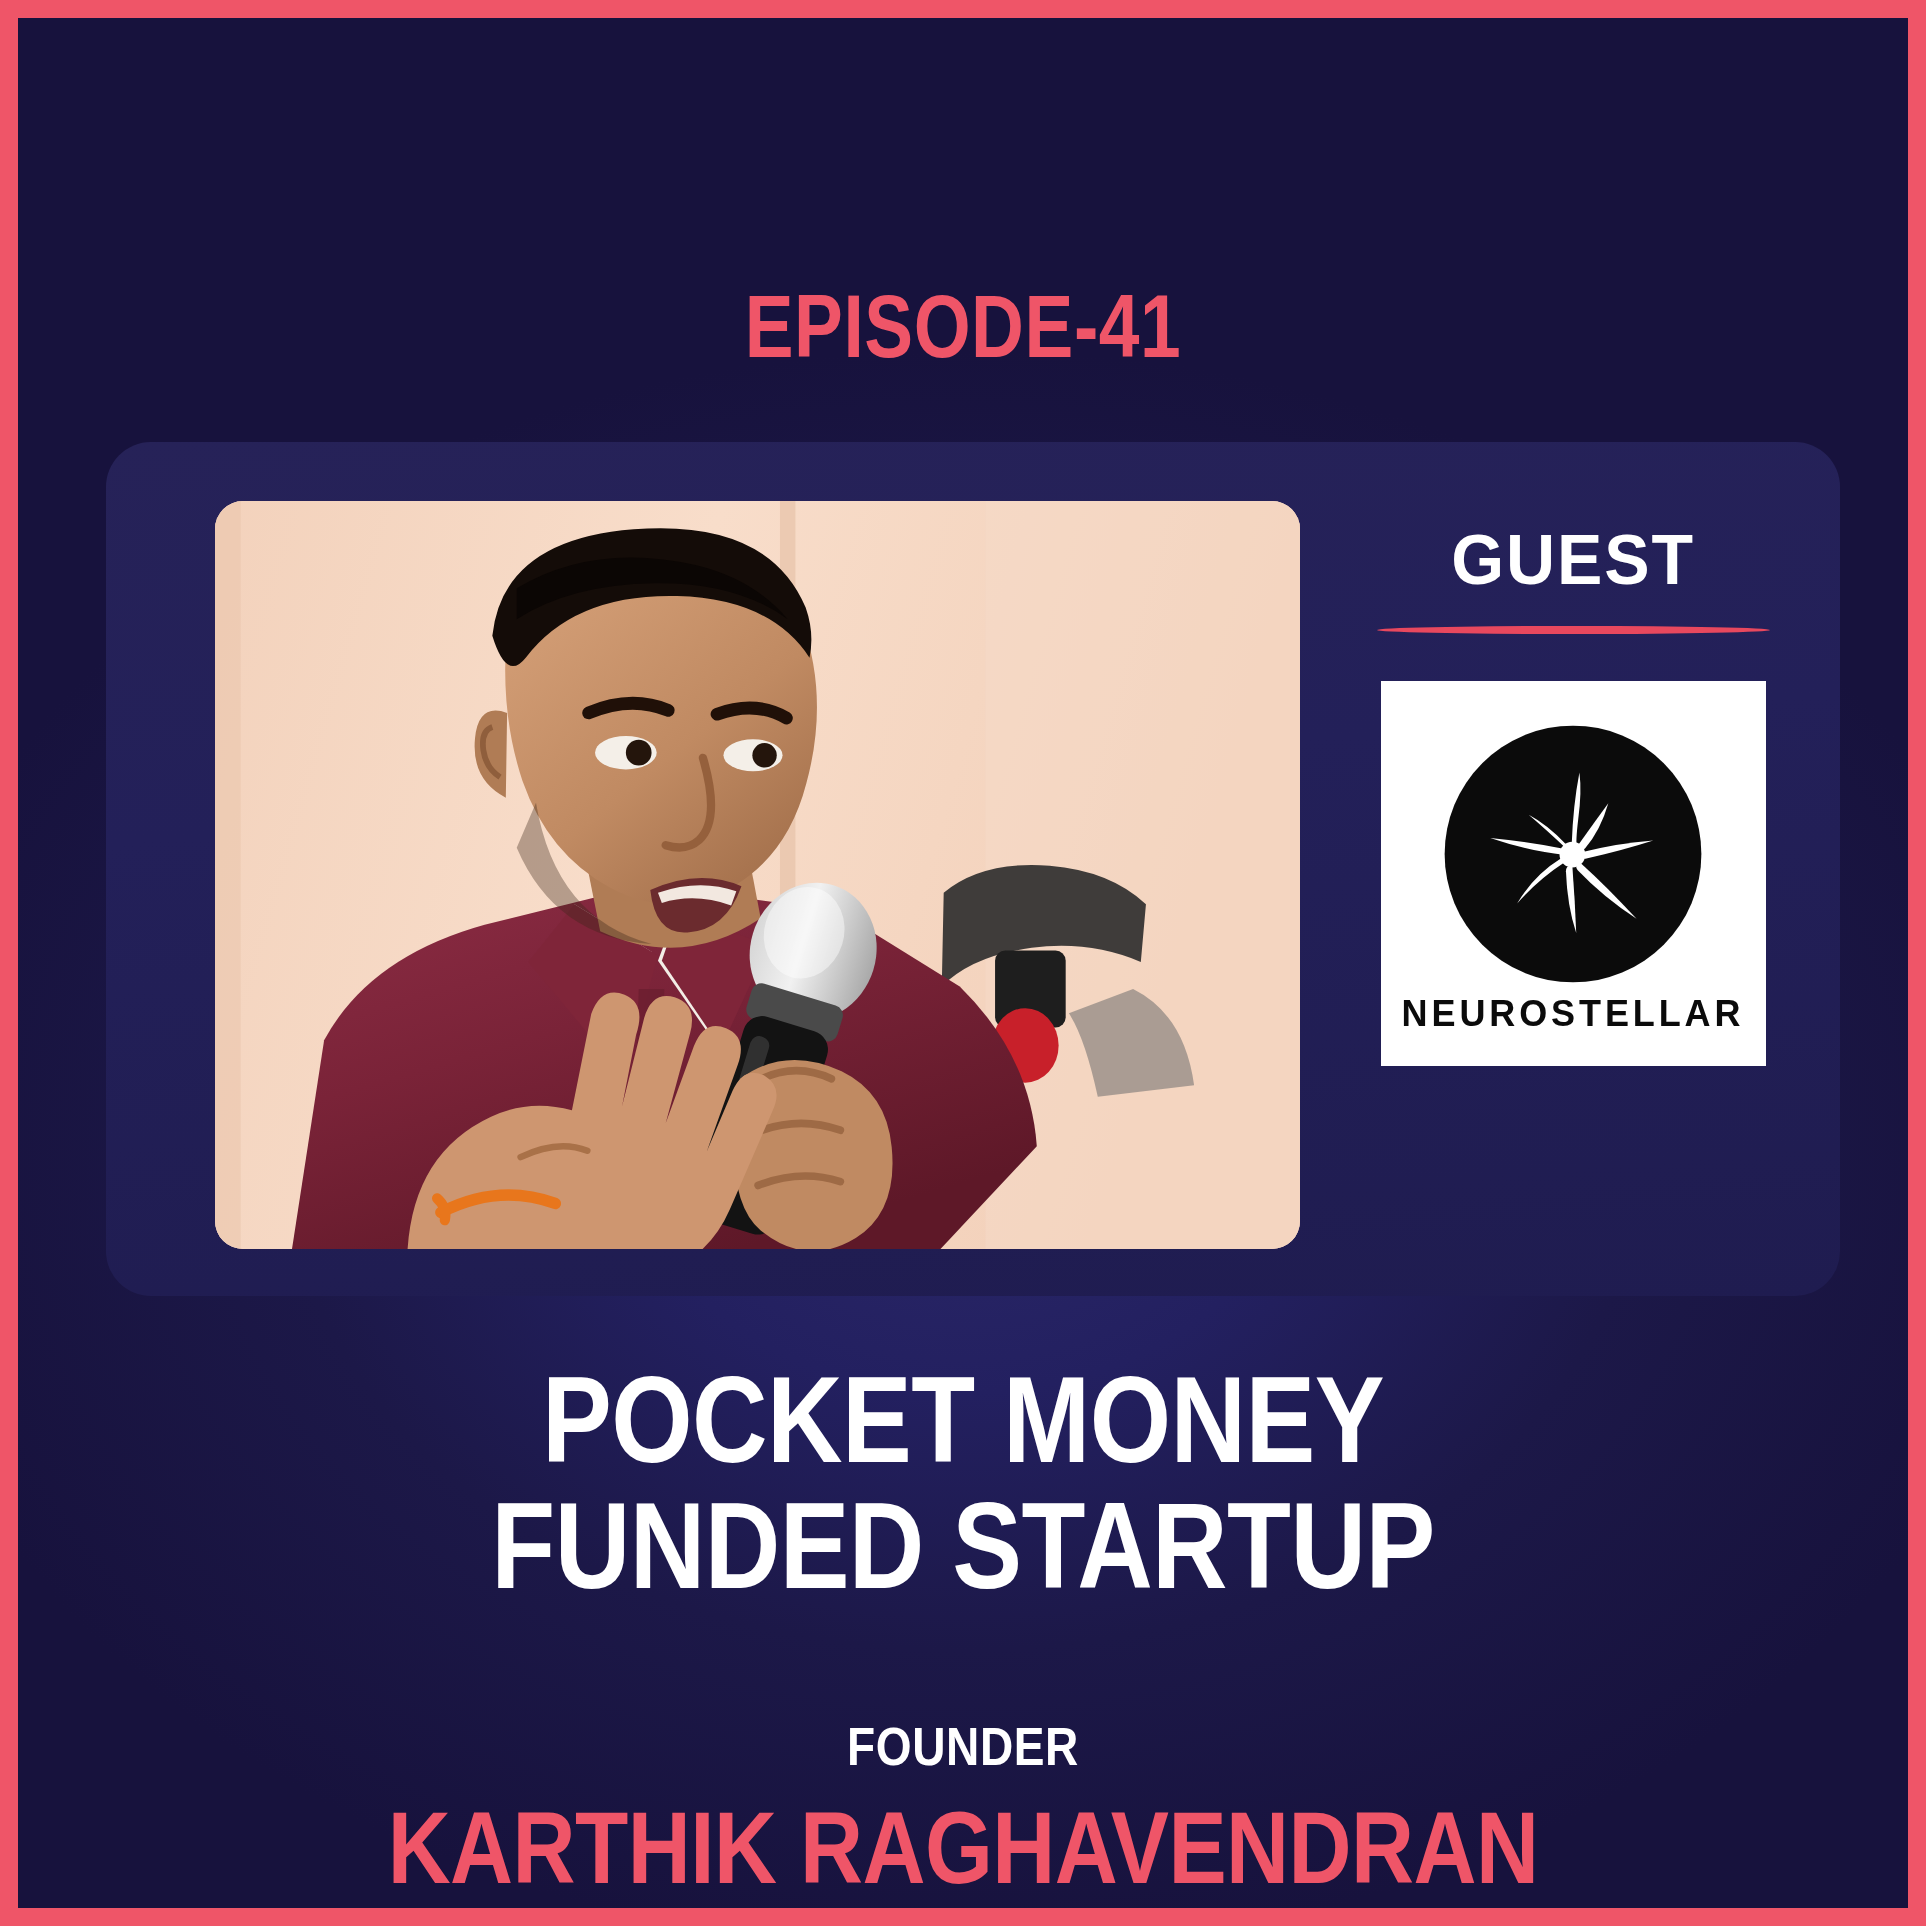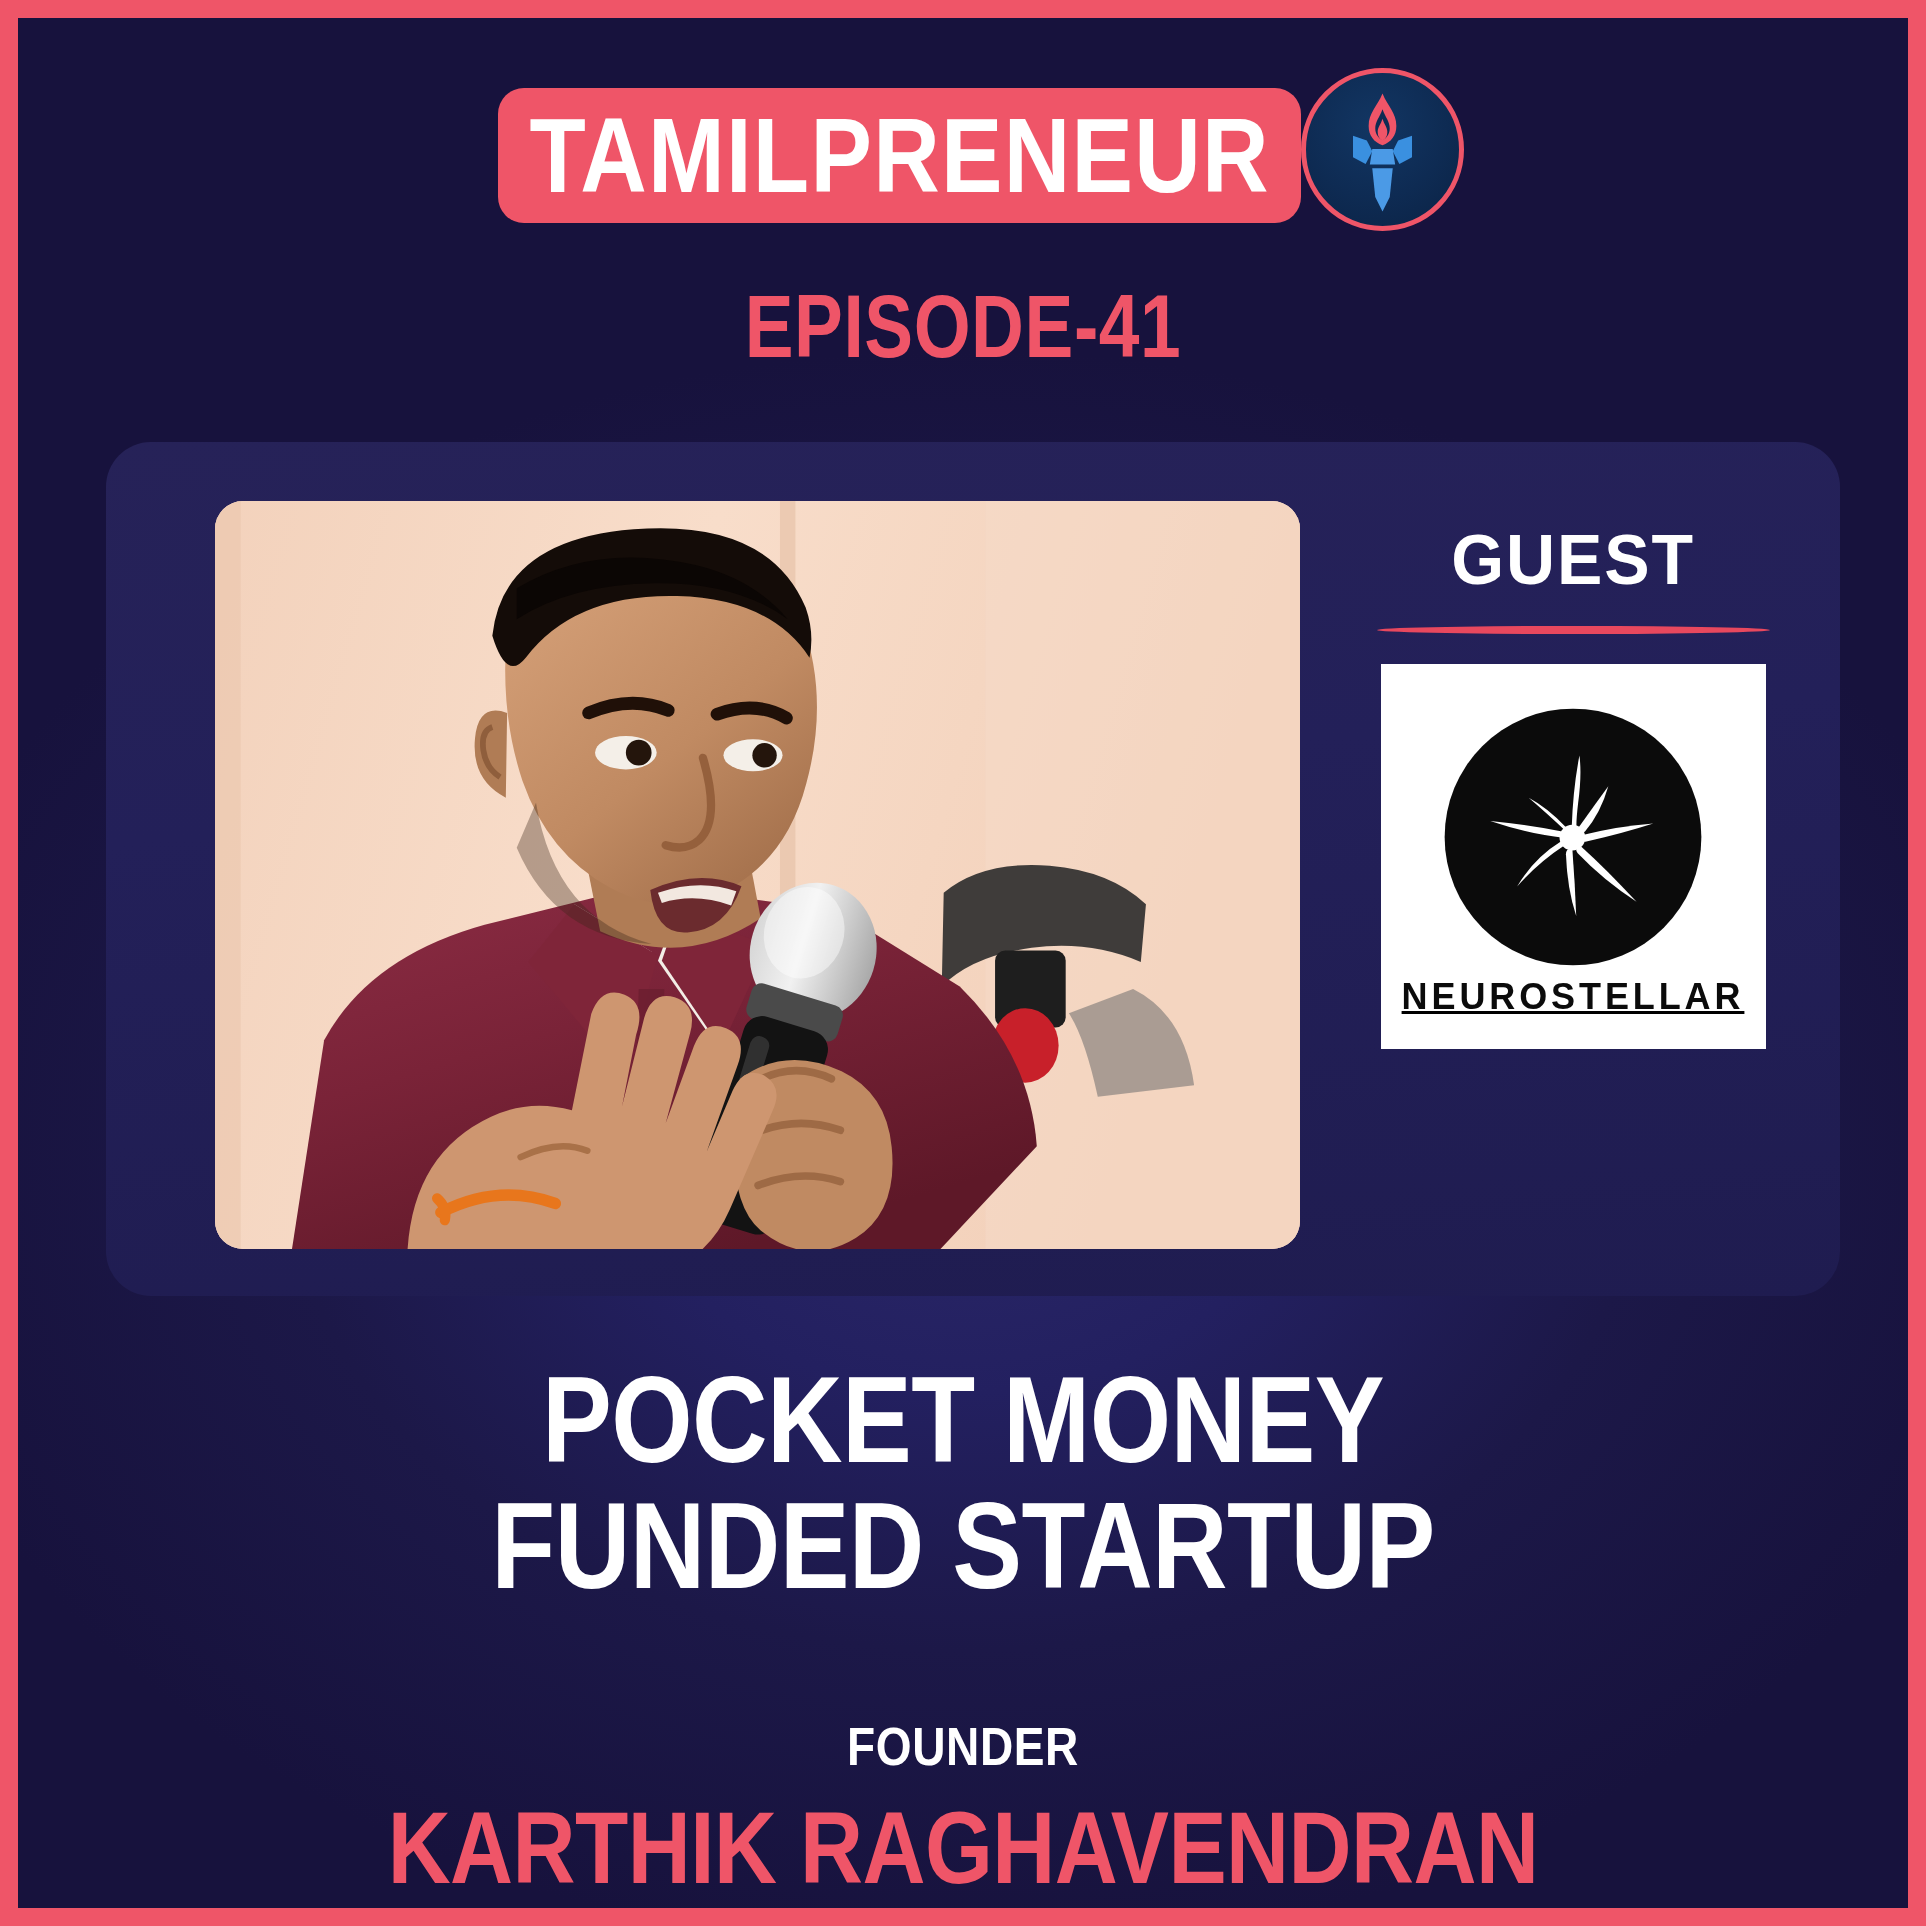--- a/index.html
+++ b/index.html
@@ -113,25 +113,25 @@
     line-height:1;
     transform:scaleY(1.04);
   }
   #guest-divider {
     margin:33px auto 0 auto;
     width:393px; height:8.3px;
     background:#E8485E;
     border-radius:50%;
   }
   #guest-logo-box {
-    margin:30px auto 0 auto;
+    margin:47px auto 0 auto;
     width:385px; height:385px;
     background:#FFFFFF;
     display:flex; flex-direction:column;
-    align-items:center; justify-content:center;text-decoration:underline;
+    align-items:center; justify-content:center;
   }
   #guest-logo-box svg { display:block; width:276px; height:276px; }
   #guest-logo-name {
     margin-top:3.9px;
     color:#0B0B0B;
     font-size:36px;
     font-weight:600;
     letter-spacing:3.9px;
     line-height:1;
   }
@@ -177,46 +177,20 @@
     transform:scaleX(0.97) scaleY(1.13);
     transform-origin:center top;
   }
 </style>
 </head>
 <body>
 
 <div id="poster">
   <div id="canvas">
 
-    <div id="brand-row">
-
-      <div id="brand-badge">
-        <span class="brand-text">TAMILPRENEUR</span>
-      </div>
-
-      <div id="brand-logo">
-        <svg viewBox="0 0 254 254" xmlns="http://www.w3.org/2000/svg">
-
-          <path d="M127 34 C118 56 104 66 104 88 C104 104 113 115 127 120
-                   C141 115 150 104 150 88 C150 66 136 56 127 34 Z" fill="#EF5568"></path>
-          <path d="M127 60 C122 74 115 80 115 92 C115 101 120 108 127 111
-                   C134 108 139 101 139 92 C139 80 132 74 127 60 Z" fill="#0E2B53"></path>
-          <path d="M127 76 C124 86 119 90 119 98 C119 105 122 110 127 112
-                   C132 110 135 105 135 98 C135 90 130 86 127 76 Z" fill="#EF5568"></path>
-
-          <path d="M101 112 L78 104 L78 140 L99 151 L110 130 Z" fill="#3A90E0"></path>
-          <path d="M153 112 L176 104 L176 140 L155 151 L144 130 Z" fill="#3A90E0"></path>
-
-          <path d="M110 126 L144 126 L148 152 L106 152 Z" fill="#4B9AE6"></path>
-
-          <path d="M110 158 L144 158 L139 206 L127 230 L115 206 Z" fill="#4B9AE6"></path>
-        </svg>
-      </div>
-
-    </div>
 
     <div id="episode">EPISODE-41</div>
 
     <div id="card">
 
       <div id="photo">
         <svg viewBox="0 0 1690 1165" xmlns="http://www.w3.org/2000/svg" preserveAspectRatio="xMidYMid slice">
           <defs>
             <linearGradient id="wallg" x1="0" y1="0" x2="1" y2="0.2">
               <stop offset="0%" stop-color="#F3D2BC"></stop>

